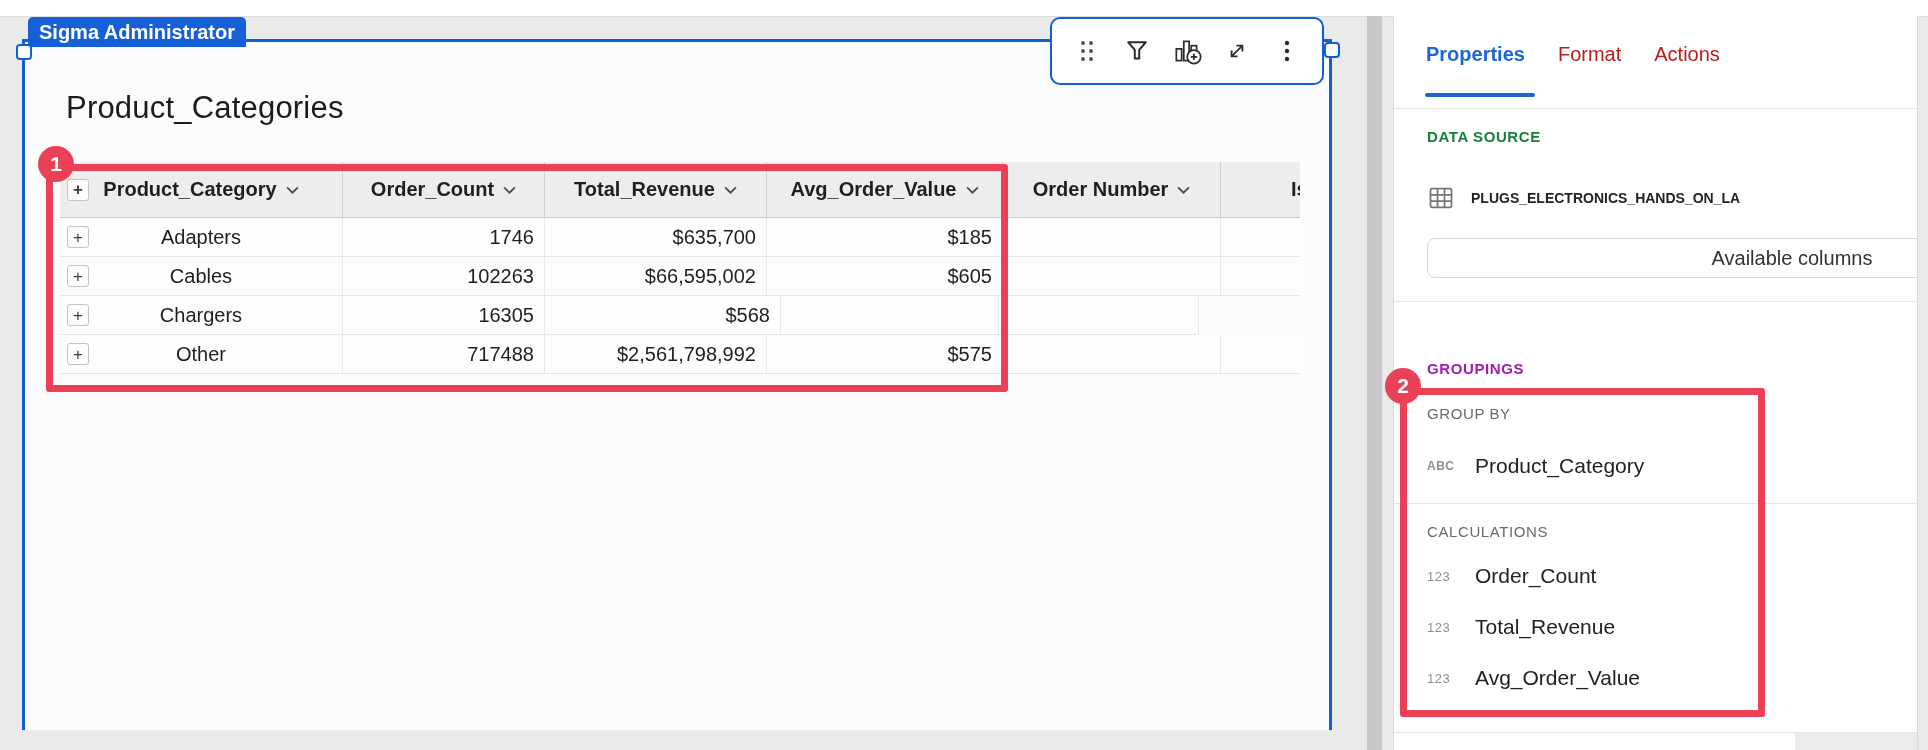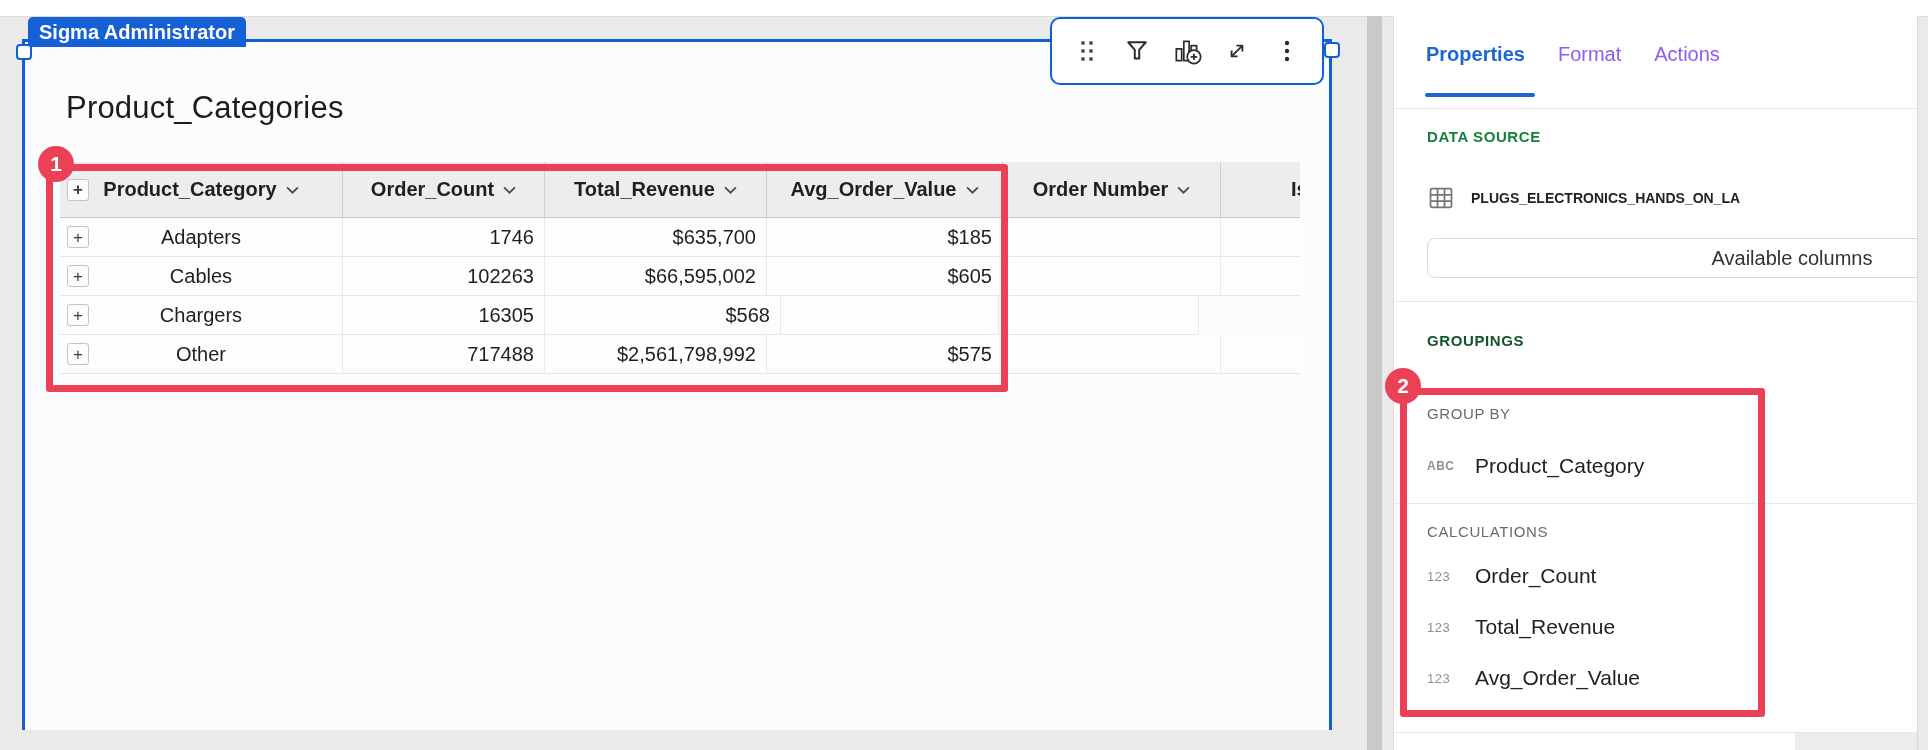--- a/index.html
+++ b/index.html
@@ -48,21 +48,21 @@
     display:flex;align-items:center;justify-content:center;z-index:11;}
 
   
   #scrollthumb{left:1367px;top:16px;width:15px;height:734px;background:#c9c9c9;z-index:3;}
 
   
   #panel{left:1393px;top:16px;width:525px;height:734px;background:#fff;border-left:1px solid #ddd;border-right:1px solid #d9d9d9;
     box-sizing:border-box;overflow:hidden;z-index:2;}
   .p-abs{position:absolute;}
   #tabs{left:32px;top:27px;display:flex;gap:33px;font-size:20px;}
-  .tab{color:#8b5cf6;cursor:pointer;}
+  .tab{color:#b91c1c;cursor:pointer;}
   .tab.active{color:#1b66d1;font-weight:700;}
   #tab-underline{left:31px;top:77px;width:110px;height:4px;background:#1b66d1;border-radius:2px;}
   .pdivider{left:0;width:525px;height:1px;background:#e7e7e7;}
   .sect-head{left:33px;font-size:15px;font-weight:700;color:#15803d;letter-spacing:0.6px;}
   .sub-head{left:33px;font-size:15px;color:#6a6a6a;letter-spacing:0.6px;}
   #ds-row{left:33px;top:168px;display:flex;align-items:center;gap:16px;cursor:pointer;width:520px;}
   #ds-name{font-size:14px;color:#222;white-space:nowrap;overflow:hidden;font-weight:bold;}
   #avail-btn{left:33px;top:222px;width:730px;height:40px;border:1.5px solid #d8d8d8;border-radius:8px;box-sizing:border-box;
     display:flex;align-items:center;justify-content:center;font-size:20px;color:#333;background:#fff;cursor:pointer;}
   .field-item{left:33px;display:flex;align-items:center;gap:14px;cursor:pointer;}
@@ -285,21 +285,21 @@
           <path d="M3 9.3h18M3 14.6h18M9 4v16M15 4v16"></path>
         </g>
       </svg>
       <span id="ds-name">PLUGS_ELECTRONICS_HANDS_ON_LA</span>
     </div>
 
     <div id="avail-btn" class="p-abs">Available columns</div>
 
     <div class="pdivider p-abs" style="top:285px;"></div>
 
-    <div class="sect-head p-abs" style="top:316px;color:#14532d;">GROUPINGS</div>
+    <div class="sect-head p-abs" style="top:344px;color:#a21caf;">GROUPINGS</div>
 
     <div class="sub-head p-abs" style="top:389px;">GROUP BY</div>
 
     <div class="field-item p-abs" style="top:438px;">
       <span class="type-icon abc">ABC</span>
       <span class="field-label">Product_Category</span>
     </div>
 
     <div class="pdivider p-abs" style="top:487px;"></div>
 

